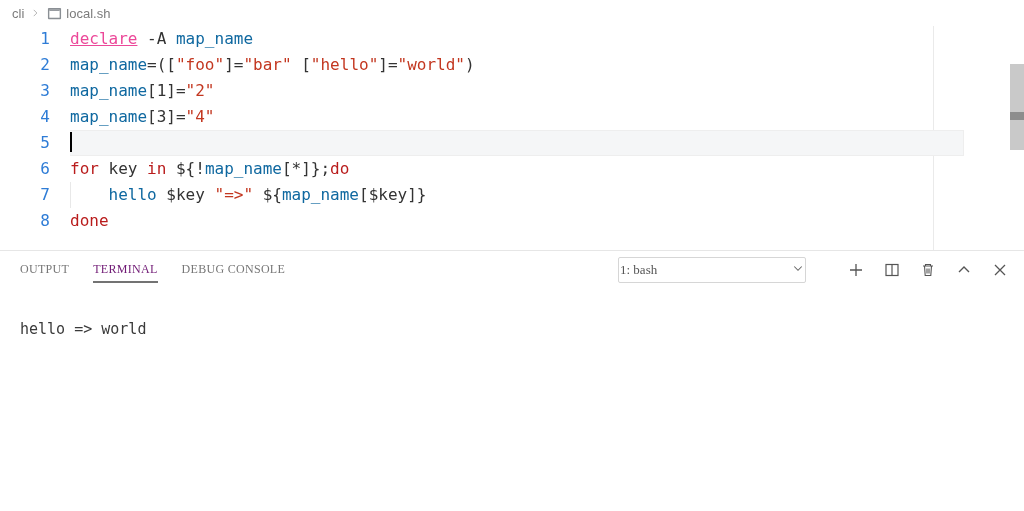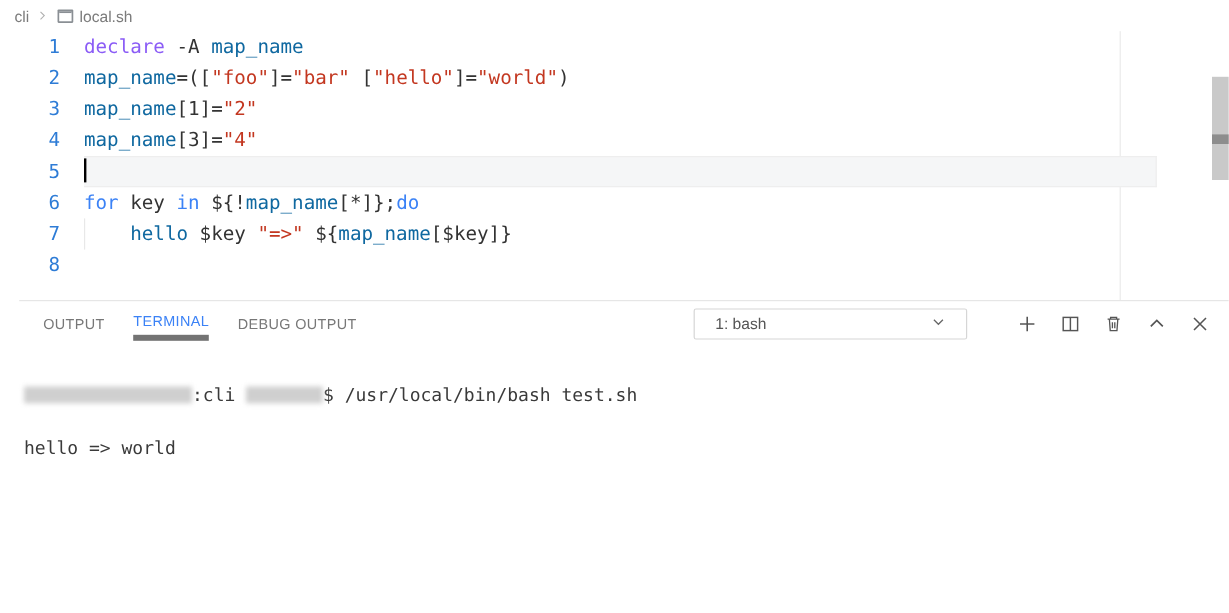--- a/index.html
+++ b/index.html
@@ -72,46 +72,45 @@
   }
   .minimap {
     position: absolute; top: 38px; right: 0;
     width: 14px; height: 86px;
     background: #c9c9c9;
     border-radius: 0;
   }
   .minimap .mm-dark { position:absolute; top:48px; left:0; right:0; height:8px; background:#8d8d8d; }
 
   
-  .kw   { color: #3b82f6; }   
-  .fn   { color: #8b5cf6; }   
+  .kw   { color: #b91c1c; }   
+  .fn   { color: #ec4899; text-decoration: underline; }   
   .id   { color: #0f68a0; }   
   .str  { color: #c33720; }
   .plain{ color: #333333; }
 
   
   .panel-header {
     height: 38px;
     border-top: 1px solid #e6e6e6;
     display: flex; align-items: center;
     padding: 0 16px 0 20px;
-    font-family: Liberation Sans, sans-serif;
+    font-family: Liberation Serif, serif;
     font-size: 12px;
     color: #777;
     gap: 24px;
-    margin-left: 16px;
   }
   .panel-tab { letter-spacing: 0.3px; cursor: pointer; }
-  .panel-tab.active { color: #3b82f6; border-bottom: 5px solid #737373; padding-bottom: 4px; margin-bottom: -5px; }
+  .panel-tab.active { color: #701a75; border-bottom: 2px solid #737373; padding-bottom: 4px; margin-bottom: -5px; }
   .panel-spacer { flex: 1; }
   .term-select {
     display: flex; align-items: center; justify-content: space-between;
     border: 1px solid #d6d6d6;
-    height: 26px; width: 228px;
-    padding: 0 17px;
+    height: 26px; width: 188px;
+    padding: 0 1px;
     font-size: 13px; color: #555;
     border-radius: 2px;
     background: #fff;
   }
   .panel-icons { display: flex; align-items: center; gap: 20px; margin-left: 18px; color: #555; }
   .panel-icons .picon { width: 16px; height: 16px; display:flex; align-items:center; justify-content:center; cursor:pointer; }
 
   
   .terminal {
     flex: 1;
@@ -169,27 +168,28 @@
       <div class="ln">8</div>
     </div>
     <div class="code">
       <div class="code-line"><span class="fn">declare</span><span class="plain"> -A </span><span class="id">map_name</span></div>
       <div class="code-line"><span class="id">map_name</span><span class="plain">=(</span><span class="plain">[</span><span class="str">"foo"</span><span class="plain">]=</span><span class="str">"bar"</span><span class="plain"> [</span><span class="str">"hello"</span><span class="plain">]=</span><span class="str">"world"</span><span class="plain">)</span></div>
       <div class="code-line"><span class="id">map_name</span><span class="plain">[1]=</span><span class="str">"2"</span></div>
       <div class="code-line"><span class="id">map_name</span><span class="plain">[3]=</span><span class="str">"4"</span></div>
       <div class="code-line current"><span class="cursor"></span></div>
       <div class="code-line"><span class="kw">for</span><span class="plain"> key </span><span class="kw">in</span><span class="plain"> ${!</span><span class="id">map_name</span><span class="plain">[*]};</span><span class="kw">do</span></div>
       <div class="code-line"><span class="indent-guide"></span><span class="plain">    </span><span class="id">hello</span><span class="plain"> $key </span><span class="str">"=&gt;"</span><span class="plain"> ${</span><span class="id">map_name</span><span class="plain">[$key]}</span></div>
+      <div class="code-line"><span class="kw">done</span></div>
     </div>
   </div>
 
   <div class="panel-header">
     <span class="panel-tab">OUTPUT</span>
     <span class="panel-tab active">TERMINAL</span>
-    <span class="panel-tab">DEBUG OUTPUT</span>
+    <span class="panel-tab">DEBUG CONSOLE</span>
     <span class="panel-spacer"></span>
     <div class="term-select">
       <span>1: bash</span>
       <span>
         <svg width="12" height="12" viewBox="0 0 16 16">
             <path d="M3 6l5 5 5-5" fill="none" stroke="#666" stroke-width="1.4"></path>
           </svg>
       </span>
     </div>
     <div class="panel-icons">
@@ -216,18 +216,17 @@
       </span>
       <span class="picon">
         <svg width="16" height="16" viewBox="0 0 16 16">
             <path d="M3 3l10 10M13 3L3 13" stroke="#555" stroke-width="1.3"></path>
           </svg>
       </span>
     </div>
   </div>
 
   <div class="terminal">
-<div><span class="redact" style="width:140px"></span><span>:cli </span><span class="redact" style="width:64px"></span><span>$ </span><span>/usr/local/bin/bash test.sh</span></div>
 <div>hello =&gt; world</div>
 
   </div>
 
 </div>
 
 </body></html>

